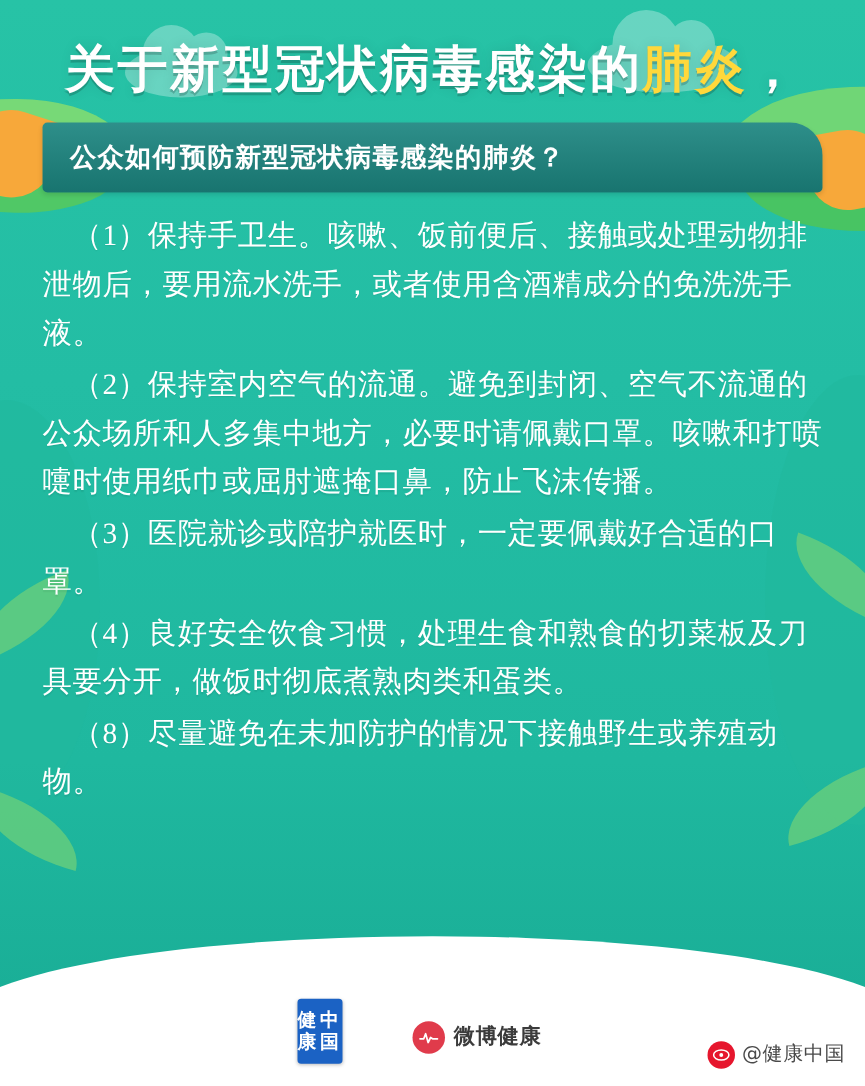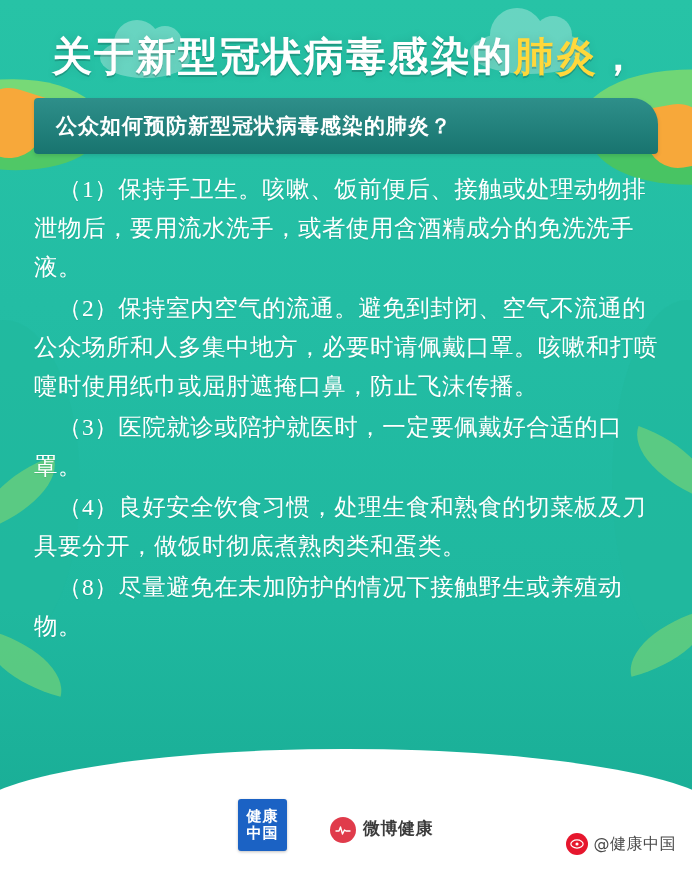--- a/index.html
+++ b/index.html
@@ -170,31 +170,31 @@
     left: 0; right: 0; bottom: 0;
     height: 74px;
     z-index: 4;
     display: flex;
     align-items: center;
   }
   .logo-health {
     position: absolute;
     left: 238px;
     bottom: 18px;
-    width: 49px;
+    width: 36px;
     height: 52px;
     background: #1b62c4;
     border-radius: 3px;
     color: #fff;
     font-family: "DejaVu Sans", sans-serif;
     font-size: 15px;
     line-height: 17px;
     font-weight: bold;
     display: flex;
-    flex-direction: column;
+    flex-direction: row;
     align-items: center;
     justify-content: center;
     letter-spacing: 1px;
     box-shadow: 0 1px 3px rgba(0,0,0,.25);
   }
   .logo-health span { display: block; }
   .weibo-health {
     position: absolute;
     left: 330px;
     bottom: 26px;
@@ -213,21 +213,21 @@
     font-size: 17px;
     color: #3b3b3b;
     font-weight: bold;
     letter-spacing: .5px;
   }
   .weibo-account {
     position: absolute;
     right: 16px;
     bottom: 14px;
     display: flex;
-    align-items: center;
+    align-items: flex-start;
     gap: 6px;
   }
   .weibo-eye {
     width: 22px; height: 22px;
     border-radius: 50%;
     background: #e6162d;
     position: relative;
     display: flex; align-items: center; justify-content: center;
     color: #fff;
     font-size: 13px;

